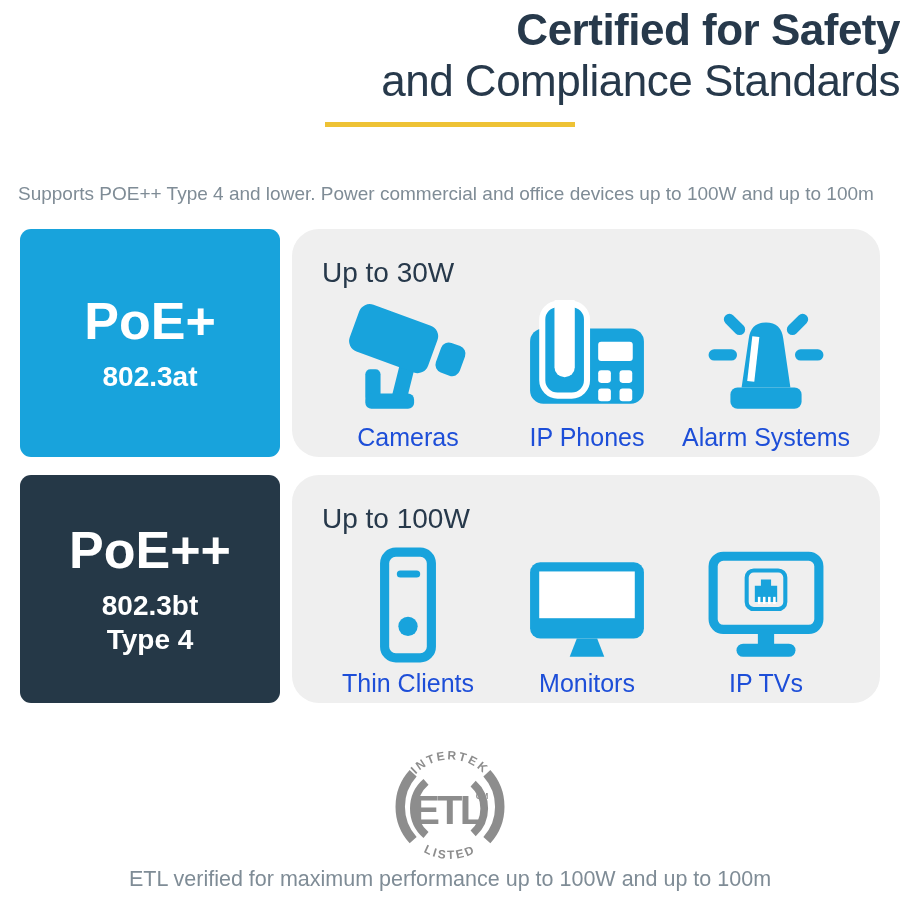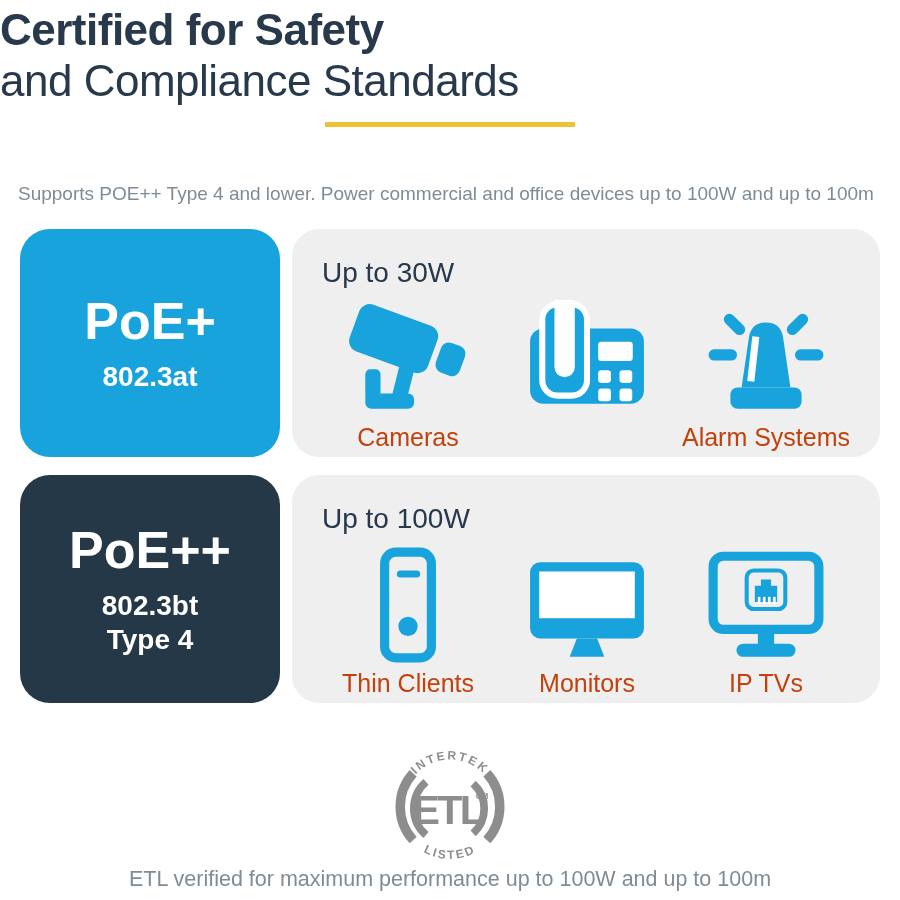--- a/index.html
+++ b/index.html
@@ -1,46 +1,46 @@
 <!DOCTYPE html>
 <html><head>
 <meta charset="utf-8">
 <style>
   * { margin:0; padding:0; box-sizing:border-box; }
   html,body { background:#fff; }
   body { font-family:"Liberation Sans", sans-serif; }
   .page { width:900px; height:900px; background:#ffffff; overflow:hidden; position:relative; }
 
   
-  .header { padding-top:4px; text-align:left; }
+  .header { padding-top:4px; text-align:right; }
   .title { color:#27394b; line-height:1.17; }
   .title-line1 { display:block; font-size:44px; font-weight:700; letter-spacing:-0.5px; }
   .title-line2 { display:block; font-size:44px; font-weight:400; letter-spacing:-0.5px; }
   .divider { width:250px; height:5px; background:#eec235; margin:15px auto 0; }
 
   
   .intro { margin:56px 0 0 18px; font-size:19px; color:#7f8c96; white-space:nowrap; }
 
   
   .row { display:flex; gap:12px; margin:24px 20px 0; height:228px; }
   .row + .row { margin-top:18px; }
-  .badge { width:260px; flex:none; border-radius:30px; display:flex; flex-direction:column;
+  .badge { width:260px; flex:none; border-radius:11px; display:flex; flex-direction:column;
            align-items:center; justify-content:center; color:#fff; text-align:center; }
   .badge--blue { background:#18a3dc; }
   .badge--dark { background:#253847; }
   .badge__title { font-size:52px; font-weight:600; }
   .badge__lines { margin-top:9px; font-size:28px; line-height:1.22; font-weight:700; }
   .badge__line { display:block; }
 
   .panel { flex:1; background:#efefef; border-radius:27px; padding:28px 14px 0 30px; }
   .panel__heading { font-size:28px; color:#27394b; font-weight:400; }
   .devices { display:flex; justify-content:space-between; margin-top:11px; padding-right:14px; }
   .device { display:flex; flex-direction:column; align-items:center; width:172px; }
   .device svg { display:block; }
-  .device__label { margin-top:5px; font-size:25px; color:#c2410c; white-space:nowrap; }
+  .device__label { margin-top:5px; font-size:25px; color:#1d4ed8; white-space:nowrap; }
 
   
   .cert { display:flex; justify-content:center; margin-top:42px; }
   .footer-note { margin-top:2px; text-align:center; font-size:21.5px; color:#7f8c96; }
 </style>
 </head>
 <body>
 
 <div class="page">
 
@@ -84,20 +84,21 @@
           <svg width="122" height="118" viewBox="0 0 120 116">
             <rect x="4" y="28" width="112" height="74" rx="13" fill="#18a3dc"></rect>
             <rect x="16" y="4" width="44" height="90" rx="15" fill="#18a3dc" stroke="#ffffff" stroke-width="6"></rect>
             <rect x="28" y="-8" width="20" height="84" rx="10" fill="#ffffff"></rect>
             <rect x="71" y="41" width="34" height="19" rx="3" fill="#ffffff"></rect>
             <rect x="71" y="69" width="12.5" height="12.5" rx="3" fill="#ffffff"></rect>
             <rect x="92" y="69" width="12.5" height="12.5" rx="3" fill="#ffffff"></rect>
             <rect x="71" y="87" width="12.5" height="12.5" rx="3" fill="#ffffff"></rect>
             <rect x="92" y="87" width="12.5" height="12.5" rx="3" fill="#ffffff"></rect>
           </svg>
+          <div class="device__label">IP Phones</div>
         </div>
 
         <div class="device">
           <svg width="122" height="118" viewBox="0 0 120 116">
             <g fill="#18a3dc">
               <path d="M36,86 L43,38 Q45,22 60,22 Q75,22 77,38 L84,86 Z"></path>
               <rect x="25" y="86" width="70" height="21" rx="7"></rect>
             </g>
             <line x1="50" y1="36" x2="45" y2="80" stroke="#ffffff" stroke-width="7"></line>
             <g stroke="#18a3dc" stroke-width="11" stroke-linecap="round">

